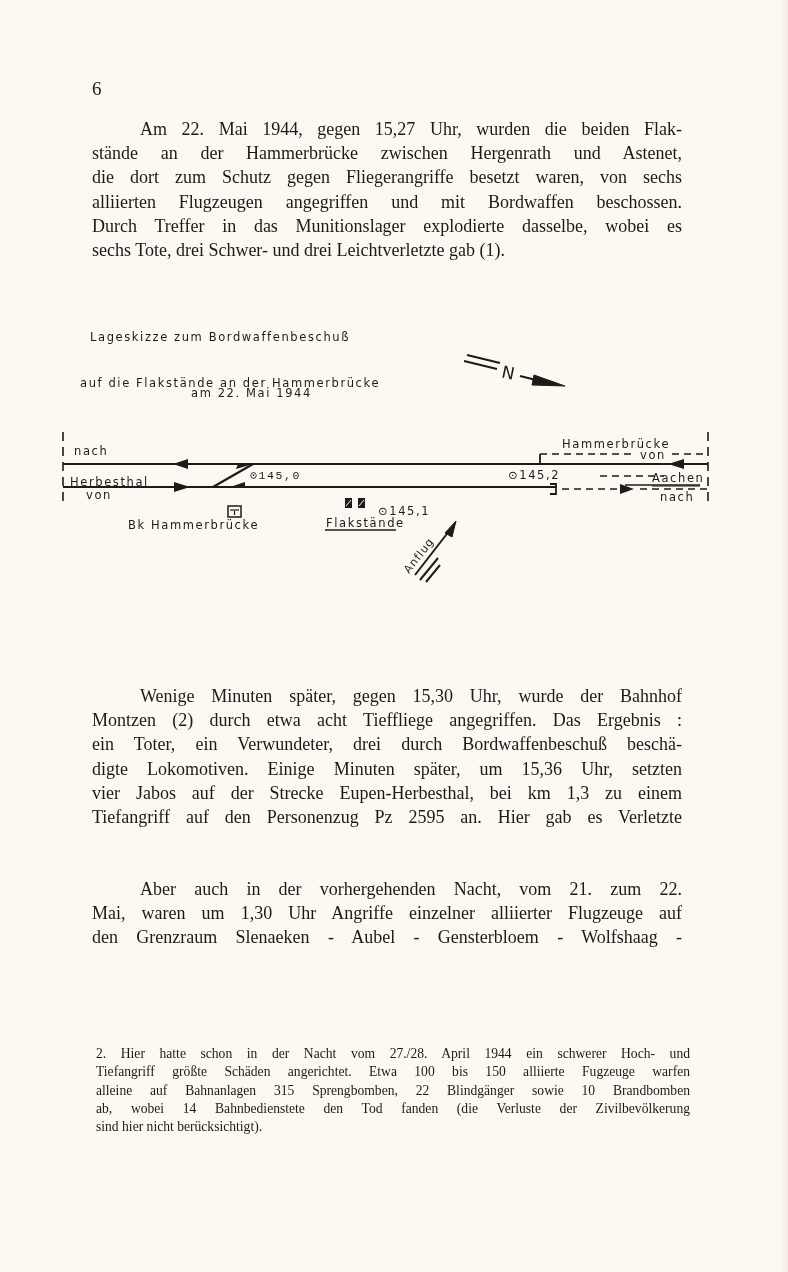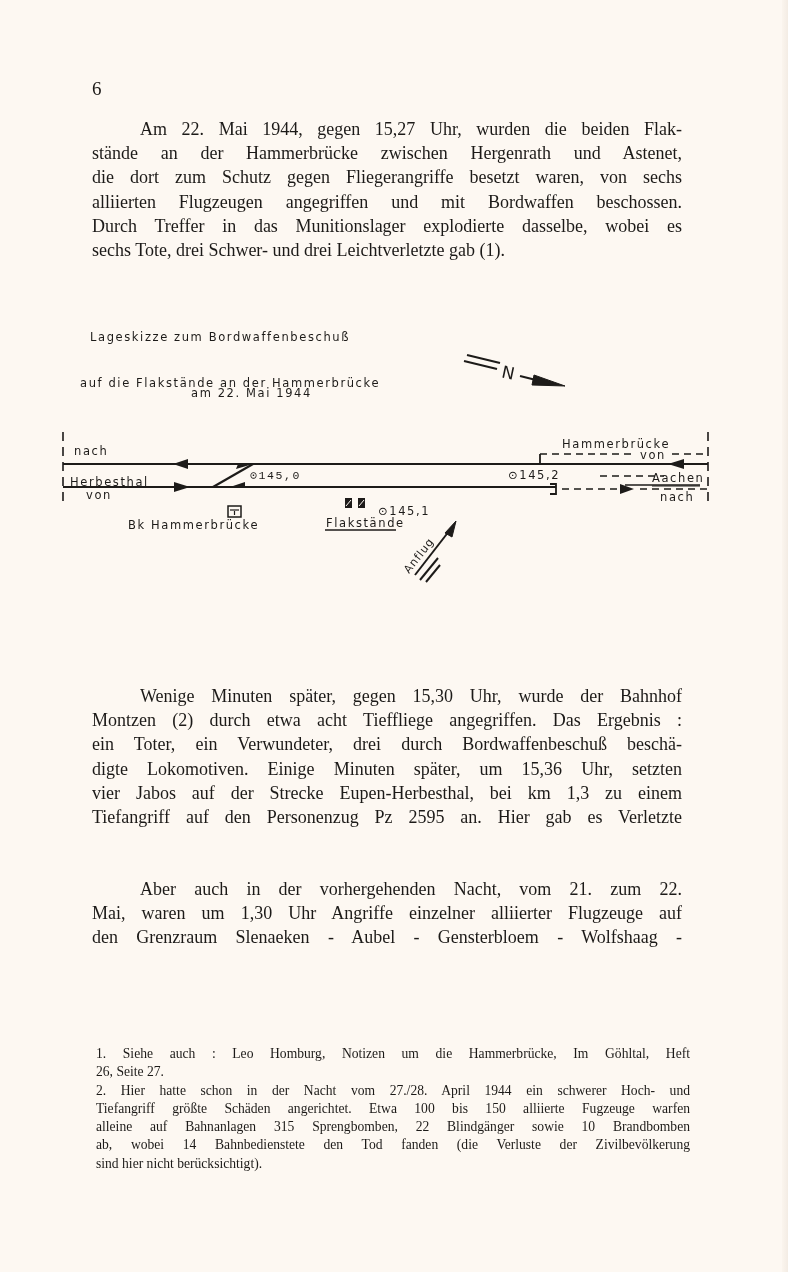--- a/index.html
+++ b/index.html
@@ -157,23 +157,19 @@
 </div>
 
 <div class="para p3">
   <span class="line indent">Aber auch in der vorhergehenden Nacht, vom 21. zum 22.</span>
   <span class="line">Mai, waren um 1,30 Uhr Angriffe einzelner alliierter Flugzeuge auf</span>
   <span class="line">den Grenzraum Slenaeken - Aubel - Gensterbloem - Wolfshaag -</span>
 </div>
 
 <div class="footnotes">
   <div class="fn">
-    <span class="line">1.   Siehe auch  : Leo Homburg, Notizen um die Hammerbrücke, Im Göhltal, Heft</span>
-    <span class="line last">26, Seite 27.</span>
-  </div>
-  <div class="fn">
     <span class="line">2.   Hier hatte schon in der Nacht vom 27./28. April 1944 ein schwerer Hoch- und</span>
     <span class="line">Tiefangriff größte Schäden angerichtet. Etwa 100 bis 150 alliierte Fugzeuge warfen</span>
     <span class="line">alleine auf Bahnanlagen 315 Sprengbomben, 22 Blindgänger sowie 10 Brandbomben</span>
     <span class="line">ab, wobei 14 Bahnbedienstete den Tod fanden (die Verluste der Zivilbevölkerung</span>
     <span class="line last">sind hier nicht berücksichtigt).</span>
   </div>
 </div>
 
 </body></html>

